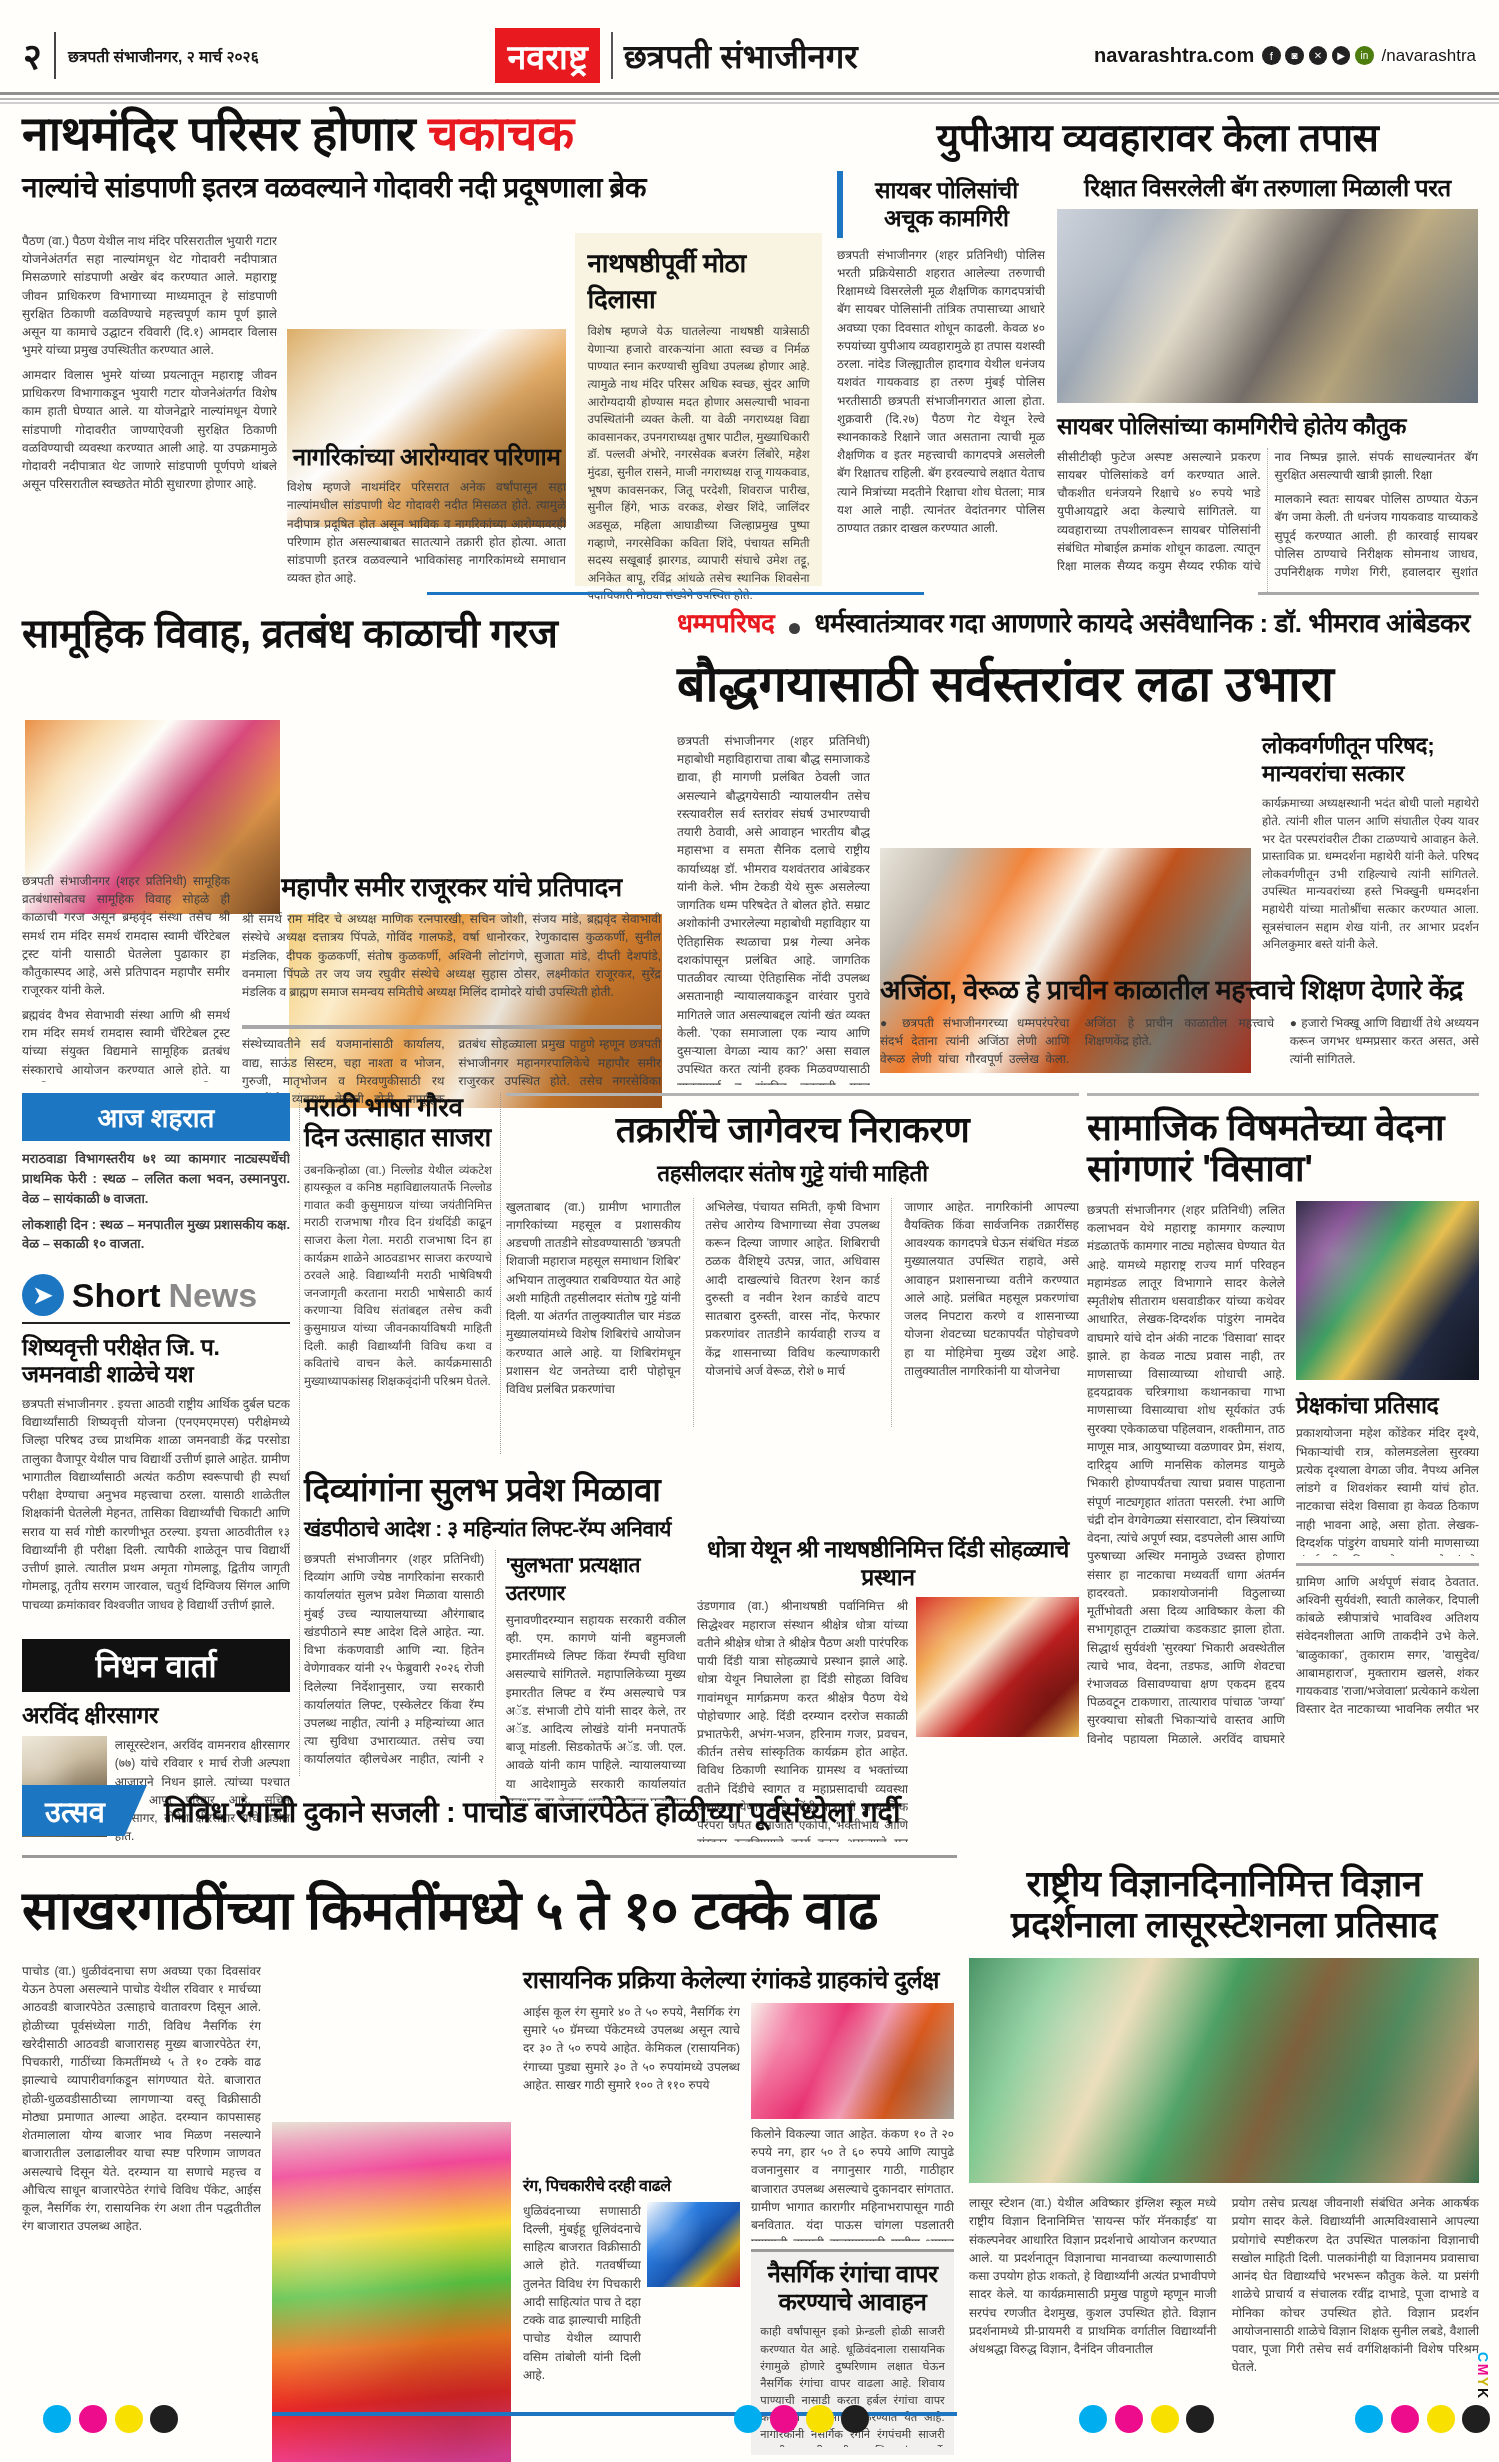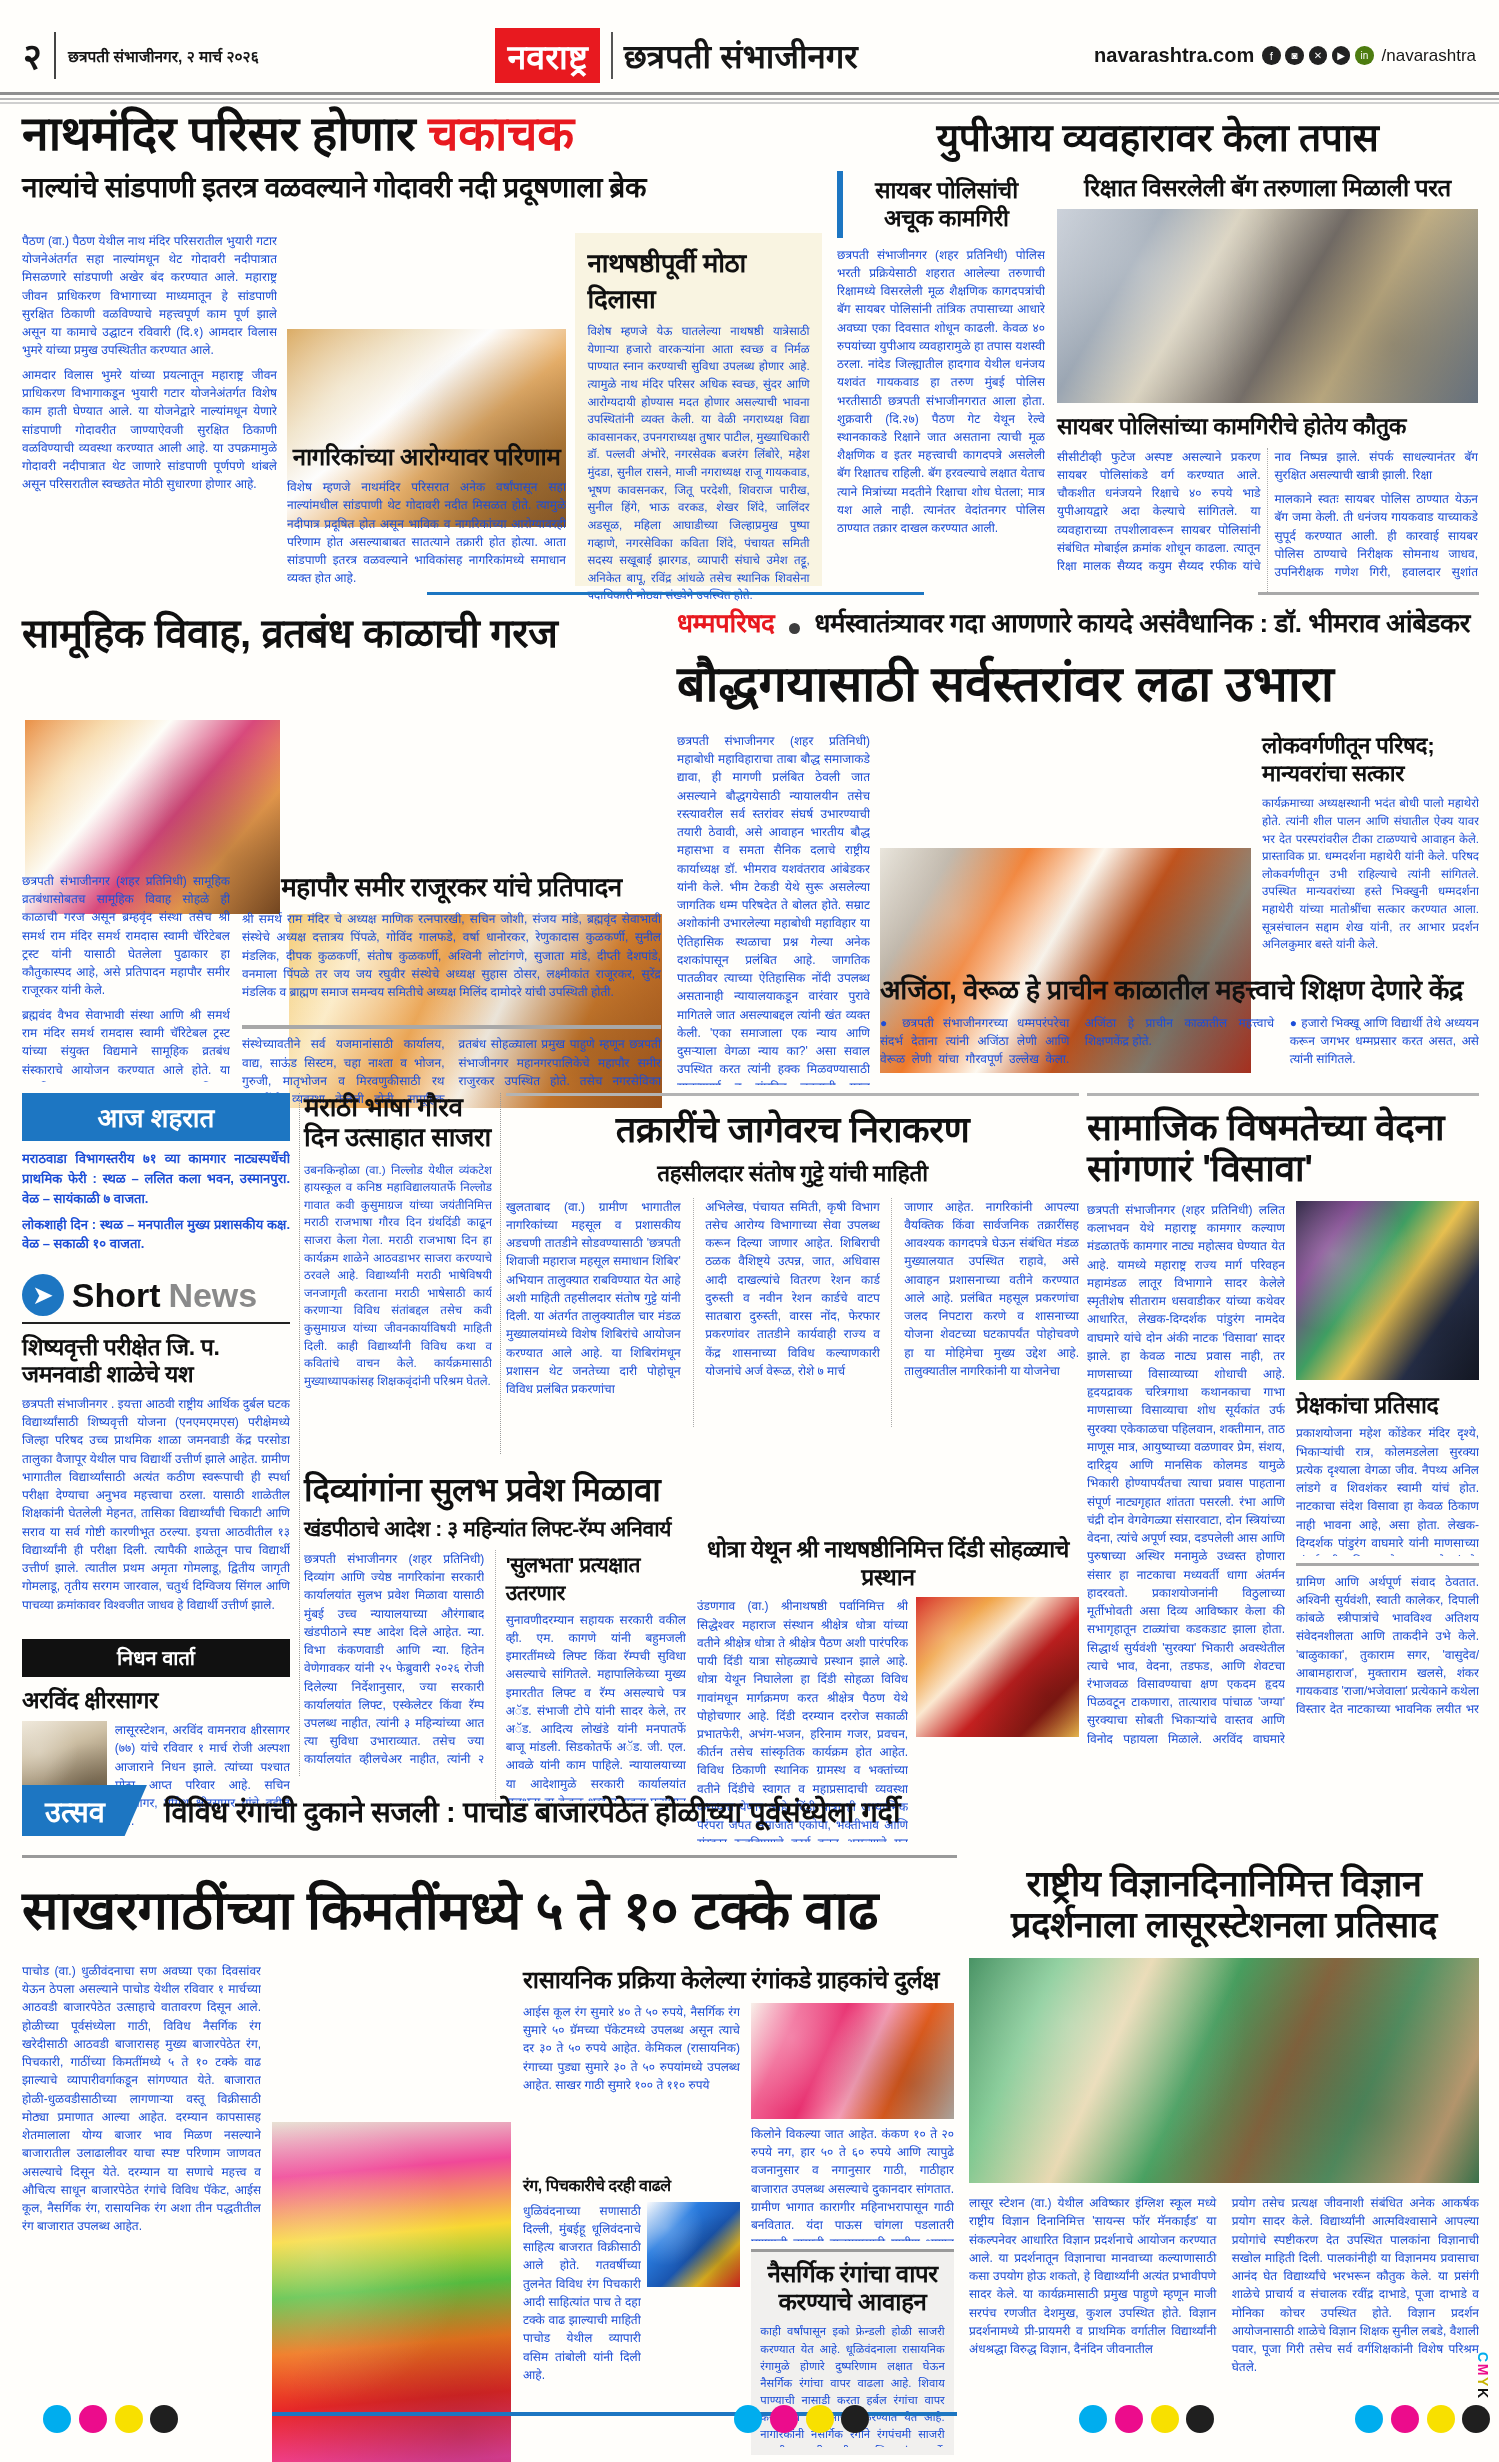--- a/index.html
+++ b/index.html
@@ -1,19 +1,19 @@
 <!DOCTYPE html>
 <html style="font-size:12.4px"><head>
 <meta charset="utf-8">
 <style>
   html,body{margin:0;padding:0;background:#e9e9e6;}
   #page{position:relative;width:1500px;height:2462px;background:#fffefb;margin:0 auto;
         font-family:"Liberation Sans","DejaVu Sans",sans-serif;color:#161616;overflow:hidden;}
   .abs{position:absolute;}
-  .body-txt{font-size:12px;line-height:1.52;text-align:justify;color:#1d4ed8;overflow:hidden;}
+  .body-txt{font-size:12px;line-height:1.52;text-align:justify;color:#404040;overflow:hidden;}
   .body-txt p{margin:0 0 6.2px 0;}
   .hl{font-weight:bold;color:#101010;letter-spacing:-0.4px;}
   .center{text-align:center;}
   .photo{background:#c9c2b4;position:relative;overflow:hidden;}
   .photo:after{content:"";position:absolute;inset:0;background:
      radial-gradient(circle at 20% 30%, rgba(255,255,255,.25), transparent 40%),
      radial-gradient(circle at 80% 70%, rgba(0,0,0,.18), transparent 50%);}
   .rule-blue{background:#1d76c2;}
   .rule-gray{background:#a8a8a8;}
   .kicker-dot{display:inline-block;width:11px;height:11px;border-radius:50%;background:#3d3d3d;margin:0 11px;vertical-align:middle;}
@@ -133,21 +133,21 @@
     <div style="background:#1d76c2;color:#fff;text-align:center;font-weight:bold;font-size:26px;padding:6.2px 0;">आज शहरात</div>
     <div class="body-txt" style="margin-top:7.8px;font-size:13px;font-weight:bold;">मराठवाडा विभागस्तरीय ७१ व्या कामगार नाट्यस्पर्धेची प्राथमिक फेरी : स्थळ – ललित कला भवन, उस्मानपुरा. वेळ – सायंकाळी ७ वाजता.</div>
     <div class="body-txt" style="margin-top:6.2px;font-size:13px;font-weight:bold;">लोकशाही दिन : स्थळ – मनपातील मुख्य प्रशासकीय कक्ष. वेळ – सकाळी १० वाजता.</div>
     <div style="display:flex;align-items:center;gap:7.8px;margin-top:20px;border-bottom:2.3px solid #222;padding-bottom:6.2px;">
       <span style="width:42px;height:42px;border-radius:50%;background:#1d76c2;color:#fff;font-size:26px;display:flex;align-items:center;justify-content:center;font-weight:bold;">➤</span>
       <span style="font-size:34px;font-weight:bold;color:#111;">Short</span>
       <span style="font-size:34px;font-weight:bold;color:#8a8a8a;">News</span>
     </div>
     <div class="hl" style="font-size:23px;margin-top:9.3px;line-height:1.2;">शिष्यवृत्ती परीक्षेत जि. प. जमनवाडी शाळेचे यश</div>
     <div class="body-txt" style="margin-top:6.2px;height:233px;">छत्रपती संभाजीनगर . इयत्ता आठवी राष्ट्रीय आर्थिक दुर्बल घटक विद्यार्थ्यांसाठी शिष्यवृत्ती योजना (एनएमएमएस) परीक्षेमध्ये जिल्हा परिषद उच्च प्राथमिक शाळा जमनवाडी केंद्र परसोडा तालुका वैजापूर येथील पाच विद्यार्थी उत्तीर्ण झाले आहेत. ग्रामीण भागातील विद्यार्थ्यांसाठी अत्यंत कठीण स्वरूपाची ही स्पर्धा परीक्षा देण्याचा अनुभव महत्त्वाचा ठरला. यासाठी शाळेतील शिक्षकांनी घेतलेली मेहनत, तासिका विद्यार्थ्यांची चिकाटी आणि सराव या सर्व गोष्टी कारणीभूत ठरल्या. इयत्ता आठवीतील १३ विद्यार्थ्यांनी ही परीक्षा दिली. त्यापैकी शाळेतून पाच विद्यार्थी उत्तीर्ण झाले. त्यातील प्रथम अमृता गोमलाडू, द्वितीय जागृती गोमलाडू, तृतीय सरगम जारवाल, चतुर्थ दिग्विजय सिंगल आणि पाचव्या क्रमांकावर विश्वजीत जाधव हे विद्यार्थी उत्तीर्ण झाले.</div>
-    <div style="background:#111;color:#fff;text-align:center;font-weight:bold;font-size:20px;padding:5.4px 0;margin-top:11px;">निधन वार्ता</div>
+    <div style="background:#111;color:#fff;text-align:center;font-weight:bold;font-size:31px;padding:5.4px 0;margin-top:11px;">निधन वार्ता</div>
     <div class="hl" style="font-size:23px;margin-top:6.2px;">अरविंद क्षीरसागर</div>
     <div style="display:flex;gap:7.8px;margin-top:6.2px;">
       <div class="photo" style="width:85px;height:101px;flex:none;background:linear-gradient(160deg,#efe8da 0%,#cdbfa4 30%,#8c7b60 65%,#5e503c 100%);"></div>
       <div class="body-txt" style="height:105px;">लासूरस्टेशन, अरविंद वामनराव क्षीरसागर (७७) यांचे रविवार १ मार्च रोजी अल्पशा आजाराने निधन झाले. त्यांच्या पश्चात मोठा आप्त परिवार आहे. सचिन क्षीरसागर, योगेश क्षीरसागर यांचे वडील होत.</div>
     </div>
   </div>
 
   <div class="abs colrule" style="left:304px;top:1093px;width:188px;height:361px;padding-right:7.8px;">
     <div class="hl" style="font-size:26px;line-height:1.15;">मराठी भाषा गौरव दिन उत्साहात साजरा</div>
     <div class="body-txt" style="margin-top:7.8px;height:260px;font-size:11.6px;">उबनकिन्होळा (वा.) निल्लोड येथील व्यंकटेश हायस्कूल व कनिष्ठ महाविद्यालयातर्फे निल्लोड गावात कवी कुसुमाग्रज यांच्या जयंतीनिमित्त मराठी राजभाषा गौरव दिन ग्रंथदिंडी काढून साजरा केला गेला. मराठी राजभाषा दिन हा कार्यक्रम शाळेने आठवडाभर साजरा करण्याचे ठरवले आहे. विद्यार्थ्यांनी मराठी भाषेविषयी जनजागृती करताना मराठी भाषेसाठी कार्य करणाऱ्या विविध संतांबद्दल तसेच कवी कुसुमाग्रज यांच्या जीवनकार्याविषयी माहिती दिली. काही विद्यार्थ्यांनी विविध कथा व कवितांचे वाचन केले. कार्यक्रमासाठी मुख्याध्यापकांसह शिक्षकवृंदांनी परिश्रम घेतले.</div>

